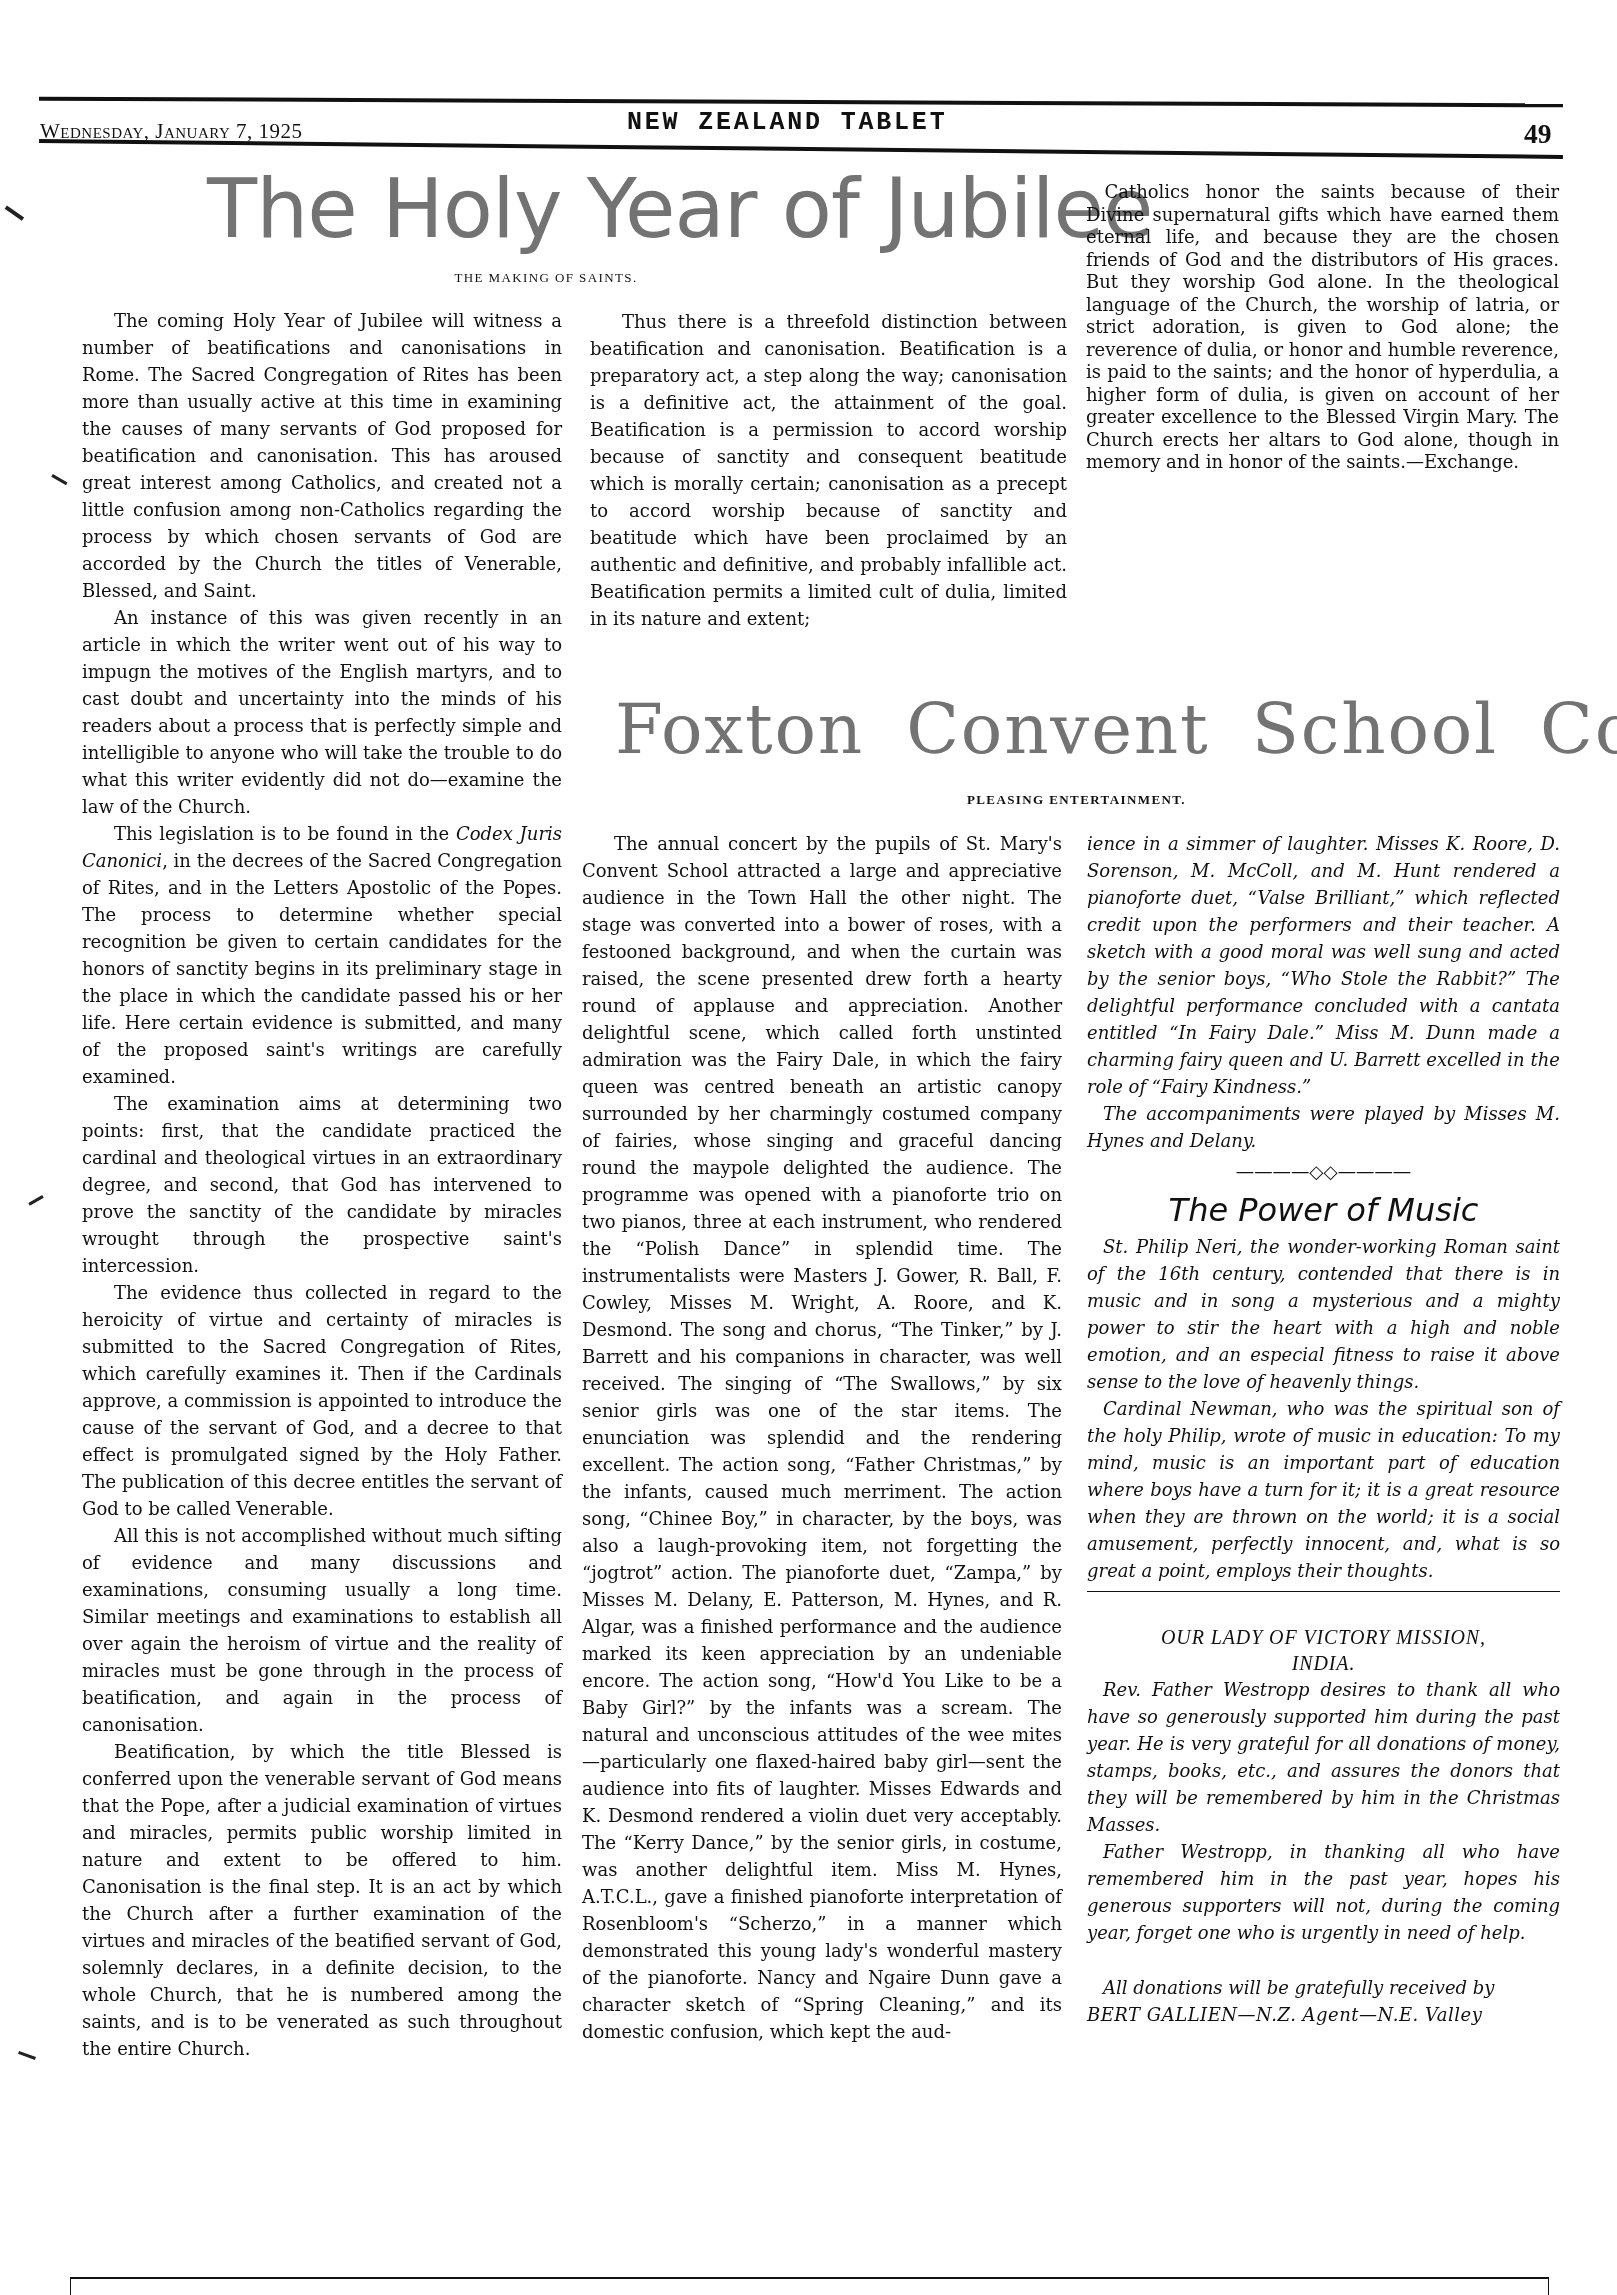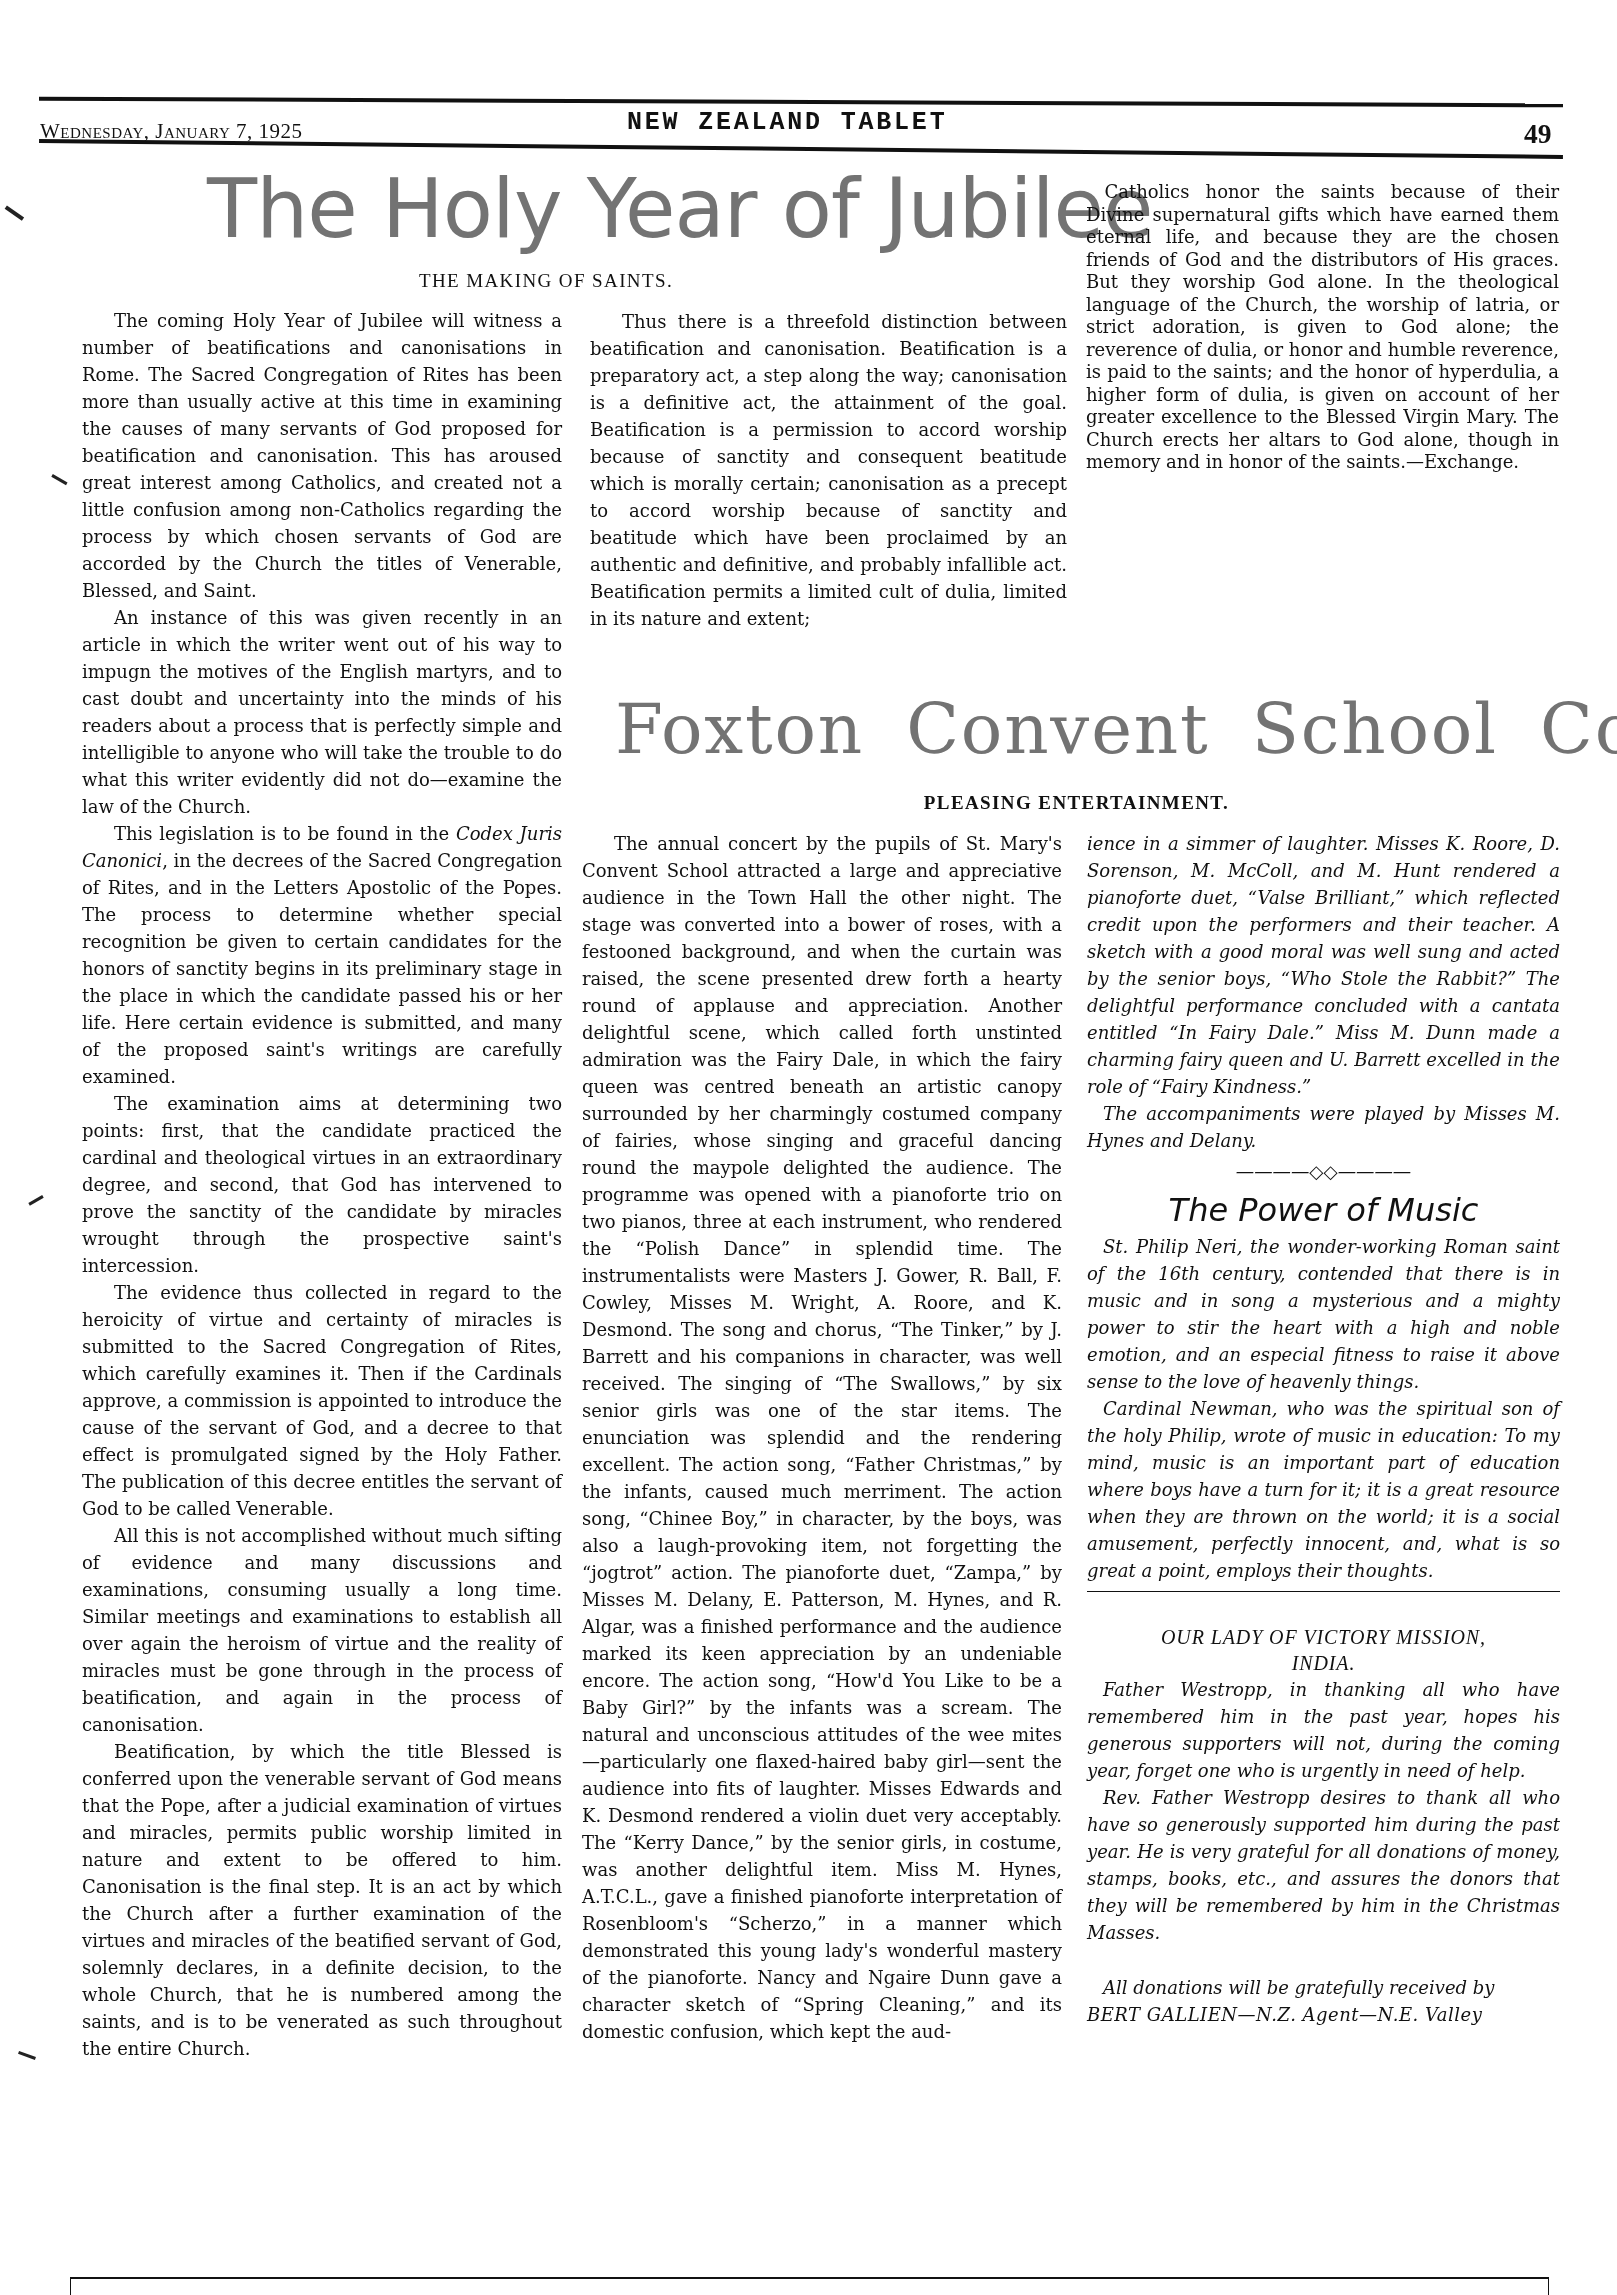--- a/index.html
+++ b/index.html
@@ -3,21 +3,21 @@
 <meta charset="utf-8">
 <style>
   html, body { margin: 0; padding: 0; background: #ffffff; }
   body { width: 1618px; height: 2421px; position: relative; overflow: hidden; color: #111; font-family: "DejaVu Serif", serif; }
   .abs { position: absolute; }
   .rule { position: absolute; background: #111; }
   .masthead { font-family: "Liberation Serif", serif; font-size: 21px; letter-spacing: 0.5px; }
   .mast-title { font-family: "Liberation Mono", monospace; font-size: 25px; font-weight: bold; letter-spacing: 2.8px; }
   .pageno { font-family: "Liberation Serif", serif; font-size: 27.5px; font-weight: bold; }
   .headline { font-family: "DejaVu Sans", sans-serif; font-weight: normal; color: #737373; white-space: nowrap; }
-  .subhead { font-family: "Liberation Serif", serif; font-size: 19px; letter-spacing: 1.4px; text-align: center; }
+  .subhead { font-family: "Liberation Serif", serif; font-size: 13px; letter-spacing: 1.4px; text-align: center; }
   .col { position: absolute; font-family: "DejaVu Serif", serif; font-size: 18px; line-height: 27px; text-align: justify; hyphens: manual; }
   .col p { margin: 0; text-indent: 32px; }
   .col p.noind { text-indent: 0; }
   .col em { font-style: italic; }
   .ornament { text-align: center; font-size: 18.4px; letter-spacing: 0; }
   .ad-box { position: absolute; border: 2.8px solid #111; border-left-width: 1.8px; border-right-width: 1.8px; }
   .speck { position: absolute; background: #222; }
 </style>
 </head>
 <body>
@@ -63,22 +63,22 @@
 
   <div style="font-family:'DejaVu Sans', sans-serif; font-size:32px; text-align:center; line-height:46px; margin-top:2.8px;">The Power of Music</div>
   <p style="text-indent:16px;">St. Philip Neri, the wonder-working Roman saint of the 16th century, contended that there is in music and in song a mysterious and a mighty power to stir the heart with a high and noble emotion, and an especial fitness to raise it above sense to the love of heavenly things.</p>
   <p style="text-indent:16px;">Cardinal Newman, who was the spiritual son of the holy Philip, wrote of music in education: To my mind, music is an important part of education where boys have a turn for it; it is a great resource when they are thrown on the world; it is a social amusement, perfectly innocent, and, what is so great a point, employs their thoughts.</p>
 
   <div style="border-top:1.4px solid #111; margin:6.4px 0 2.8px 0;"></div>
   <div style="text-align:center; font-family:'Liberation Serif', serif; font-size:20px; line-height:26px; letter-spacing:0.9px;margin-top:32px;">
     <div>OUR LADY OF VICTORY MISSION,</div>
     <div>INDIA.</div>
   </div>
+  <p style="text-indent:16px;">Rev. Father Westropp desires to thank all who have so generously supported him during the past year. He is very grateful for all donations of money, stamps, books, etc., and assures the donors that they will be remembered by him in the Christmas Masses.</p>
   <p style="text-indent:16px;">Father Westropp, in thanking all who have remembered him in the past year, hopes his generous supporters will not, during the coming year, forget one who is urgently in need of help.</p>
-  <p style="text-indent:16px;">Rev. Father Westropp desires to thank all who have so generously supported him during the past year. He is very grateful for all donations of money, stamps, books, etc., and assures the donors that they will be remembered by him in the Christmas Masses.</p>
   <p style="text-indent:16px;margin-top:28px;">All donations will be gratefully received by</p>
   <p class="noind" style="letter-spacing:0.5px;">BERT GALLIEN—N.Z. Agent—N.E. Valley</p>
 </div>
 
 <div class="ad-box" style="left:70px; top:2277px; width:1477px; height:96px;">
   
   
   
   
   

